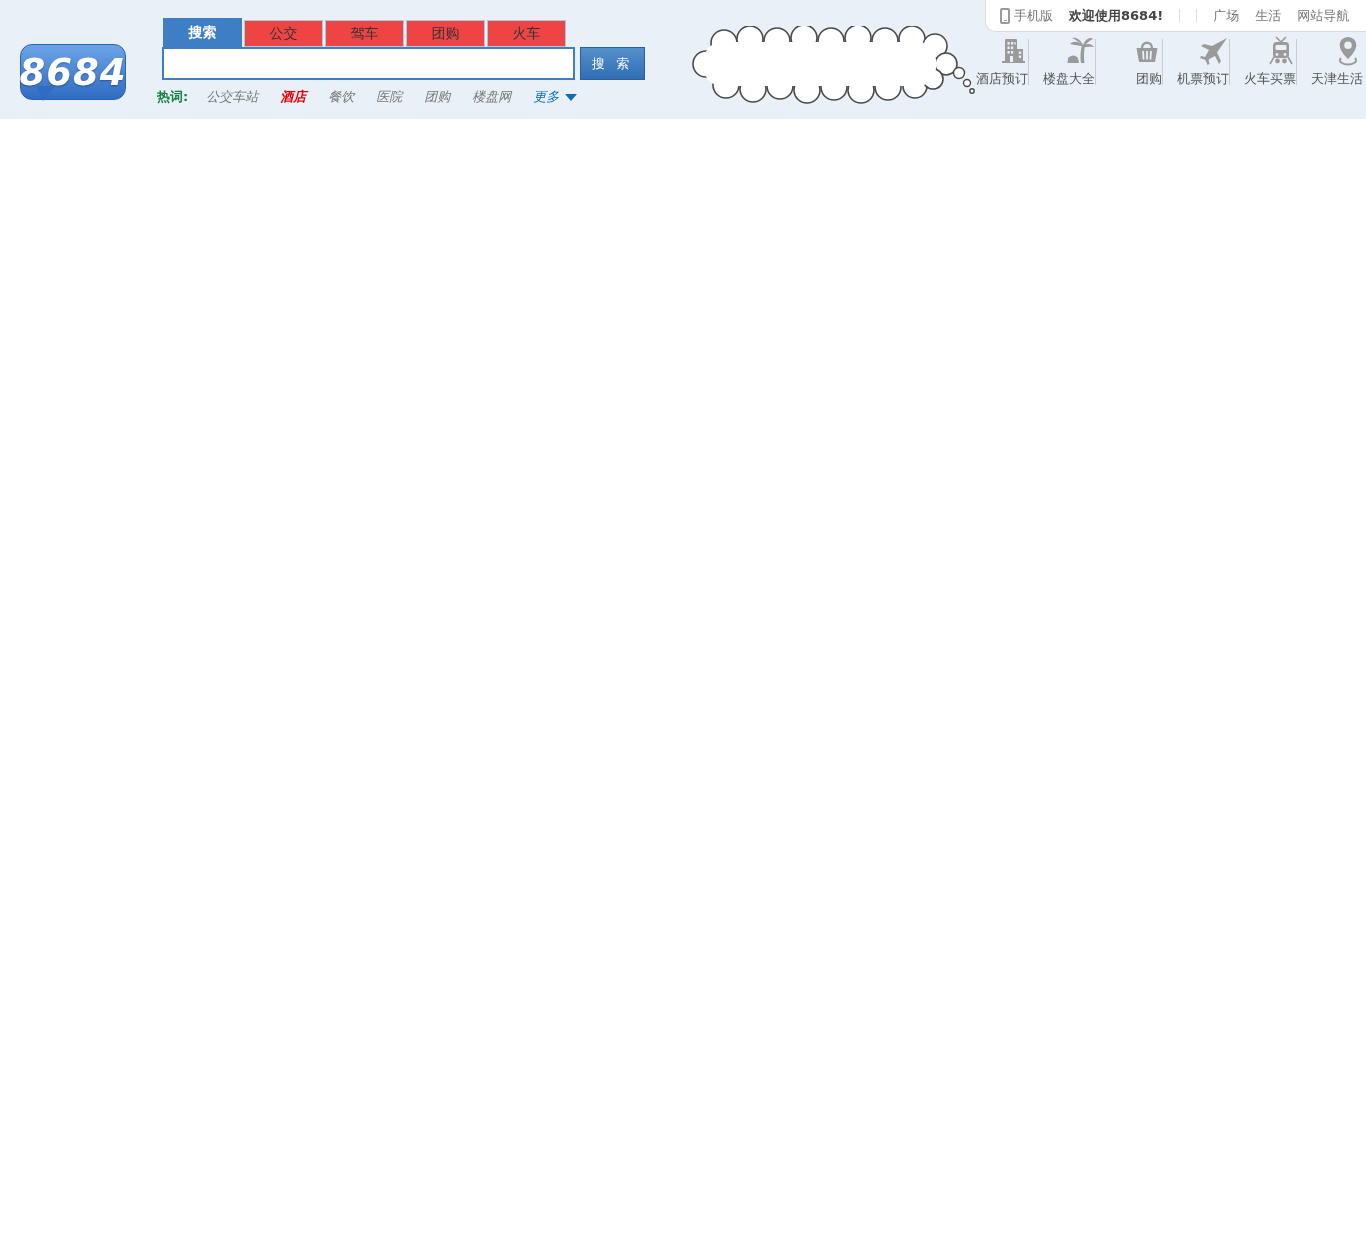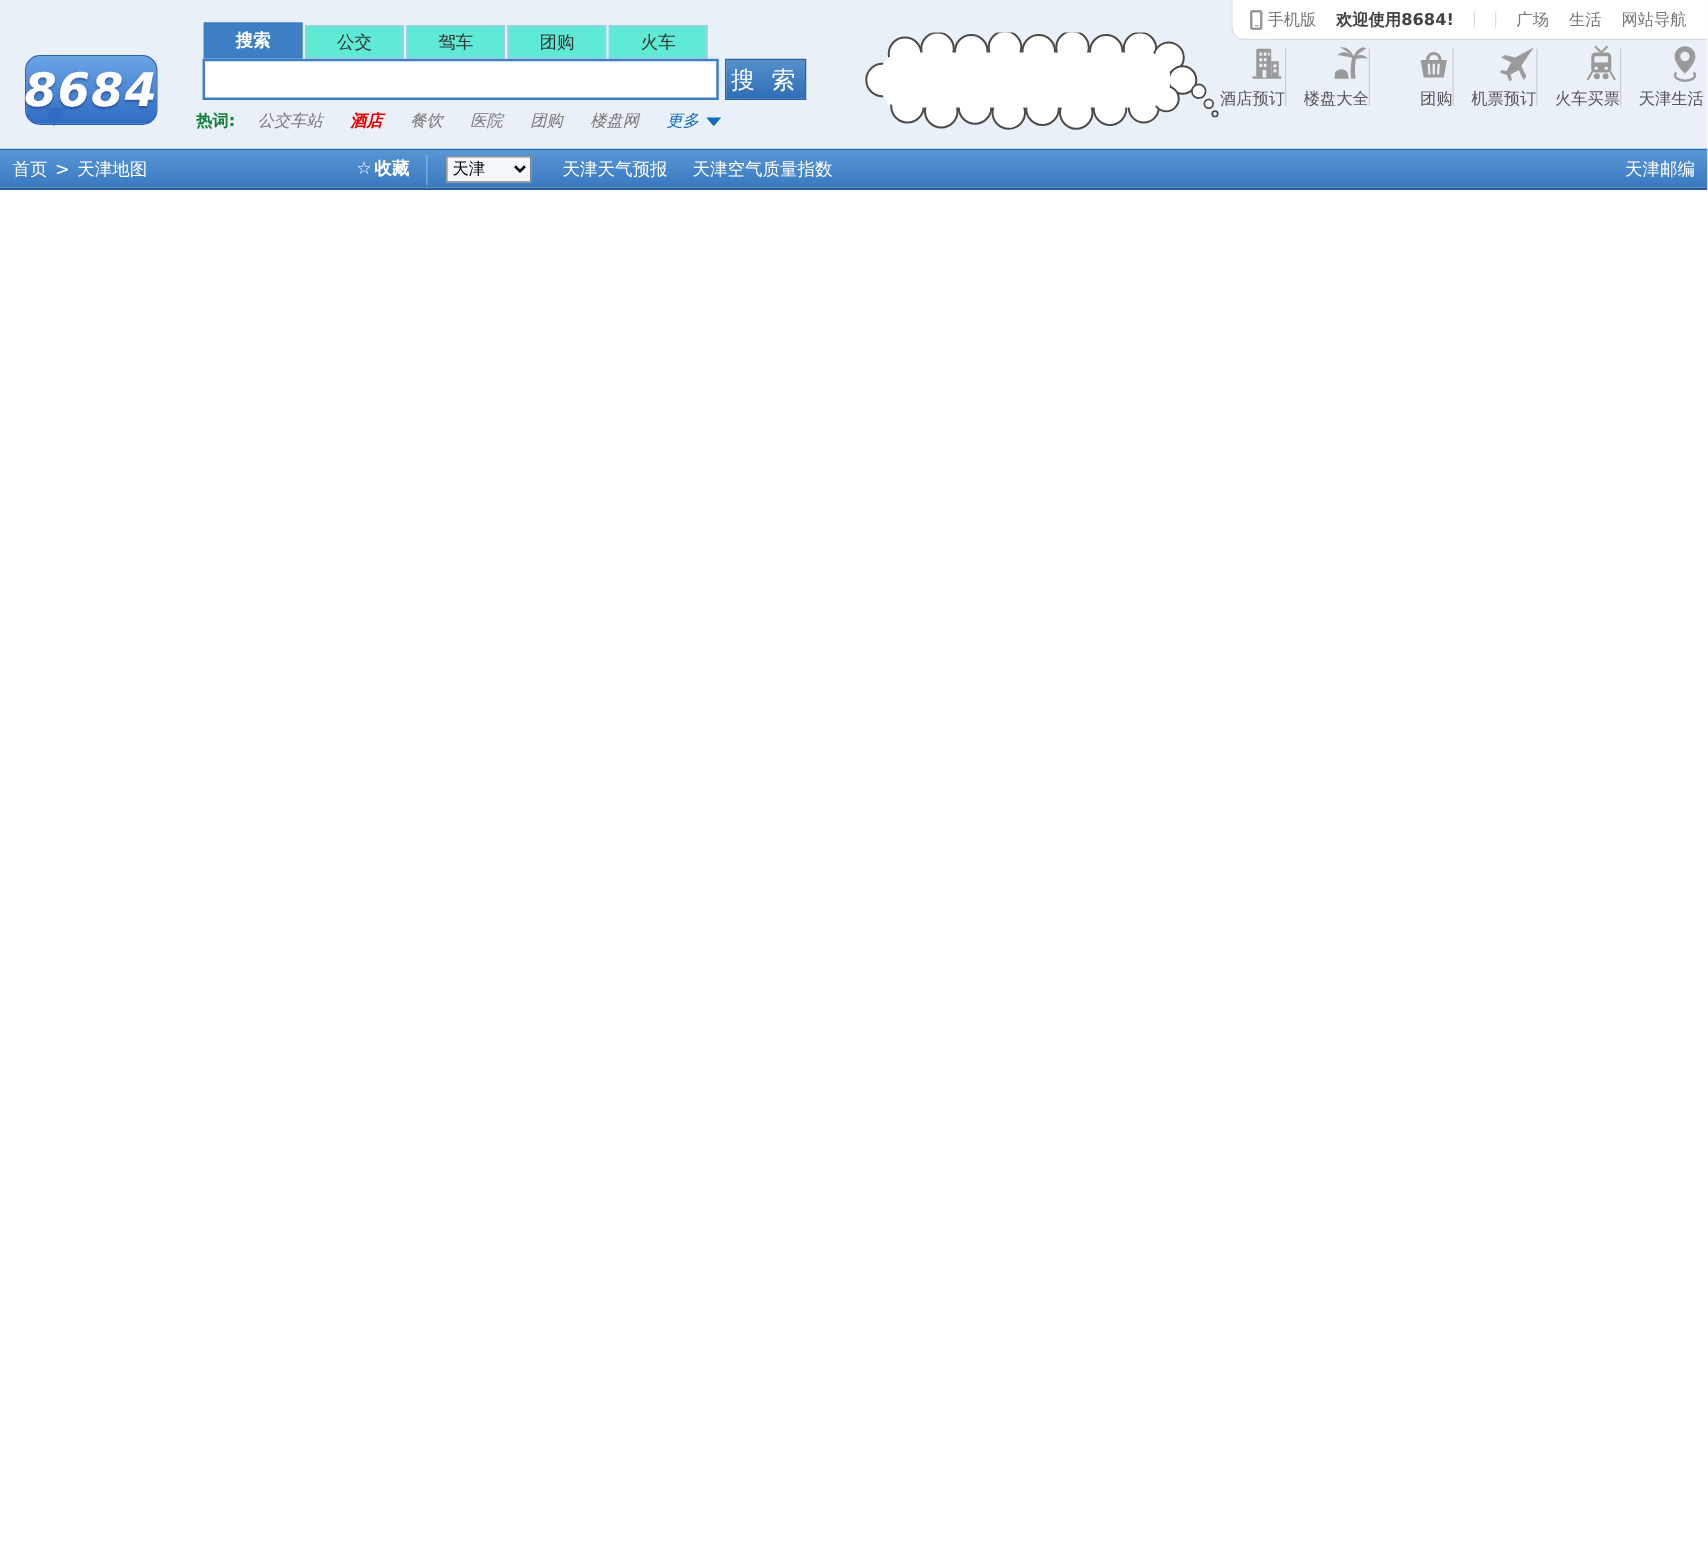--- a/index.html
+++ b/index.html
@@ -24,30 +24,30 @@
             display:flex; align-items:center; padding:0 16px 0 14px; gap:16px;
             font-size:13px; color:#777; }
   .topbar .item { display:flex; align-items:center; gap:4px; white-space:nowrap; }
   .topbar .welcome { color:#444; font-weight:bold; }
   .tb-sep { width:1px; height:13px; background:#ddd; }
   .phone-icon { display:inline-block; width:10px; height:16px; border:2px solid #9a9a9a; border-radius:2px; position:relative; }
   .phone-icon::after { content:""; position:absolute; left:2px; bottom:1px; width:3px; height:1px; background:#9a9a9a; }
 
   
   .tabs { position:absolute; left:163px; top:18px; display:flex; align-items:flex-end; }
-  .tab { width:79px; height:27px; margin-right:2px; background:#5eead4; border:1px solid #a8c7e4;
+  .tab { width:79px; height:27px; margin-right:2px; background:#ef4444; border:1px solid #a8c7e4;
          display:flex; align-items:center; justify-content:center;
          font-size:14px; color:#333; cursor:pointer; }
   .tab.active { height:29px; background:#3e7ec5; border-color:#3e7ec5; color:#fff; font-weight:bold; }
 
   .search-input { position:absolute; left:162px; top:47px; width:413px; height:33px;
                   border:2px solid #3e7ec5; background:#fff; font-size:15px; padding:0 8px; outline:none; }
   .search-btn { position:absolute; left:580px; top:47px; width:65px; height:33px;
                 background:linear-gradient(#5590cc,#2f6db6); border:1px solid #2b5f9e;
-                color:#fff; font-size:19px; letter-spacing:4px; cursor:pointer; }
+                color:#fff; font-size:13px; letter-spacing:4px; cursor:pointer; }
 
   
   .hotwords { position:absolute; left:157px; top:88px; display:flex; align-items:center; font-size:13px; }
   .hotwords .hw-label { color:#15803d; font-weight:bold; margin-right:18px; }
   .hotwords a { text-decoration:none; color:#777; margin-right:22px; cursor:pointer;font-style:italic; }
   .hotwords a.red { color:#e80000; font-weight:bold; }
   .hotwords a.blue { color:#0a6ebd; margin-right:6px; }
   .caret-down-blue { width:0; height:0; border-left:6px solid transparent; border-right:6px solid transparent;
                      border-top:7px solid #0a6ebd; display:inline-block; }
 
@@ -250,36 +250,16 @@
       <div class="svc">
         <svg width="30" height="30" viewBox="0 0 30 30">
           <path fill="#9a9a9a" fill-rule="evenodd" d="M15 1 C10.3 1 6.7 4.6 6.7 9.2 C6.7 15.2 15 23 15 23 C15 23 23.3 15.2 23.3 9.2 C23.3 4.6 19.7 1 15 1 Z M15 13 A3.8 3.8 0 1 1 15 5.4 A3.8 3.8 0 0 1 15 13 Z"></path>
           <path d="M8 22 C4.5 26 10.5 28.5 15 28.5 C19.5 28.5 25.5 26 22 22" stroke="#9a9a9a" stroke-width="2" fill="none"></path>
         </svg>
         <span class="lbl">天津生活</span>
       </div>
     </div>
   </div>
 
-  <div class="navbar">
-    <div class="crumb">
-      <a>首页</a>
-      <span>&gt;</span>
-      <span>天津地图</span>
-    </div>
-    <div class="fav">
-      <span>☆</span>
-      <span>收藏</span>
-    </div>
-    <div class="nav-div"></div>
-    <select class="city-select">
-      <option>天津</option>
-    </select>
-    <div class="nav-links">
-      <a>天津天气预报</a>
-      <a>天津空气质量指数</a>
-    </div>
-    <a class="nav-right">天津邮编</a>
-  </div>
 
   <div class="content"></div>
 
 </div>
 
 </body></html>

